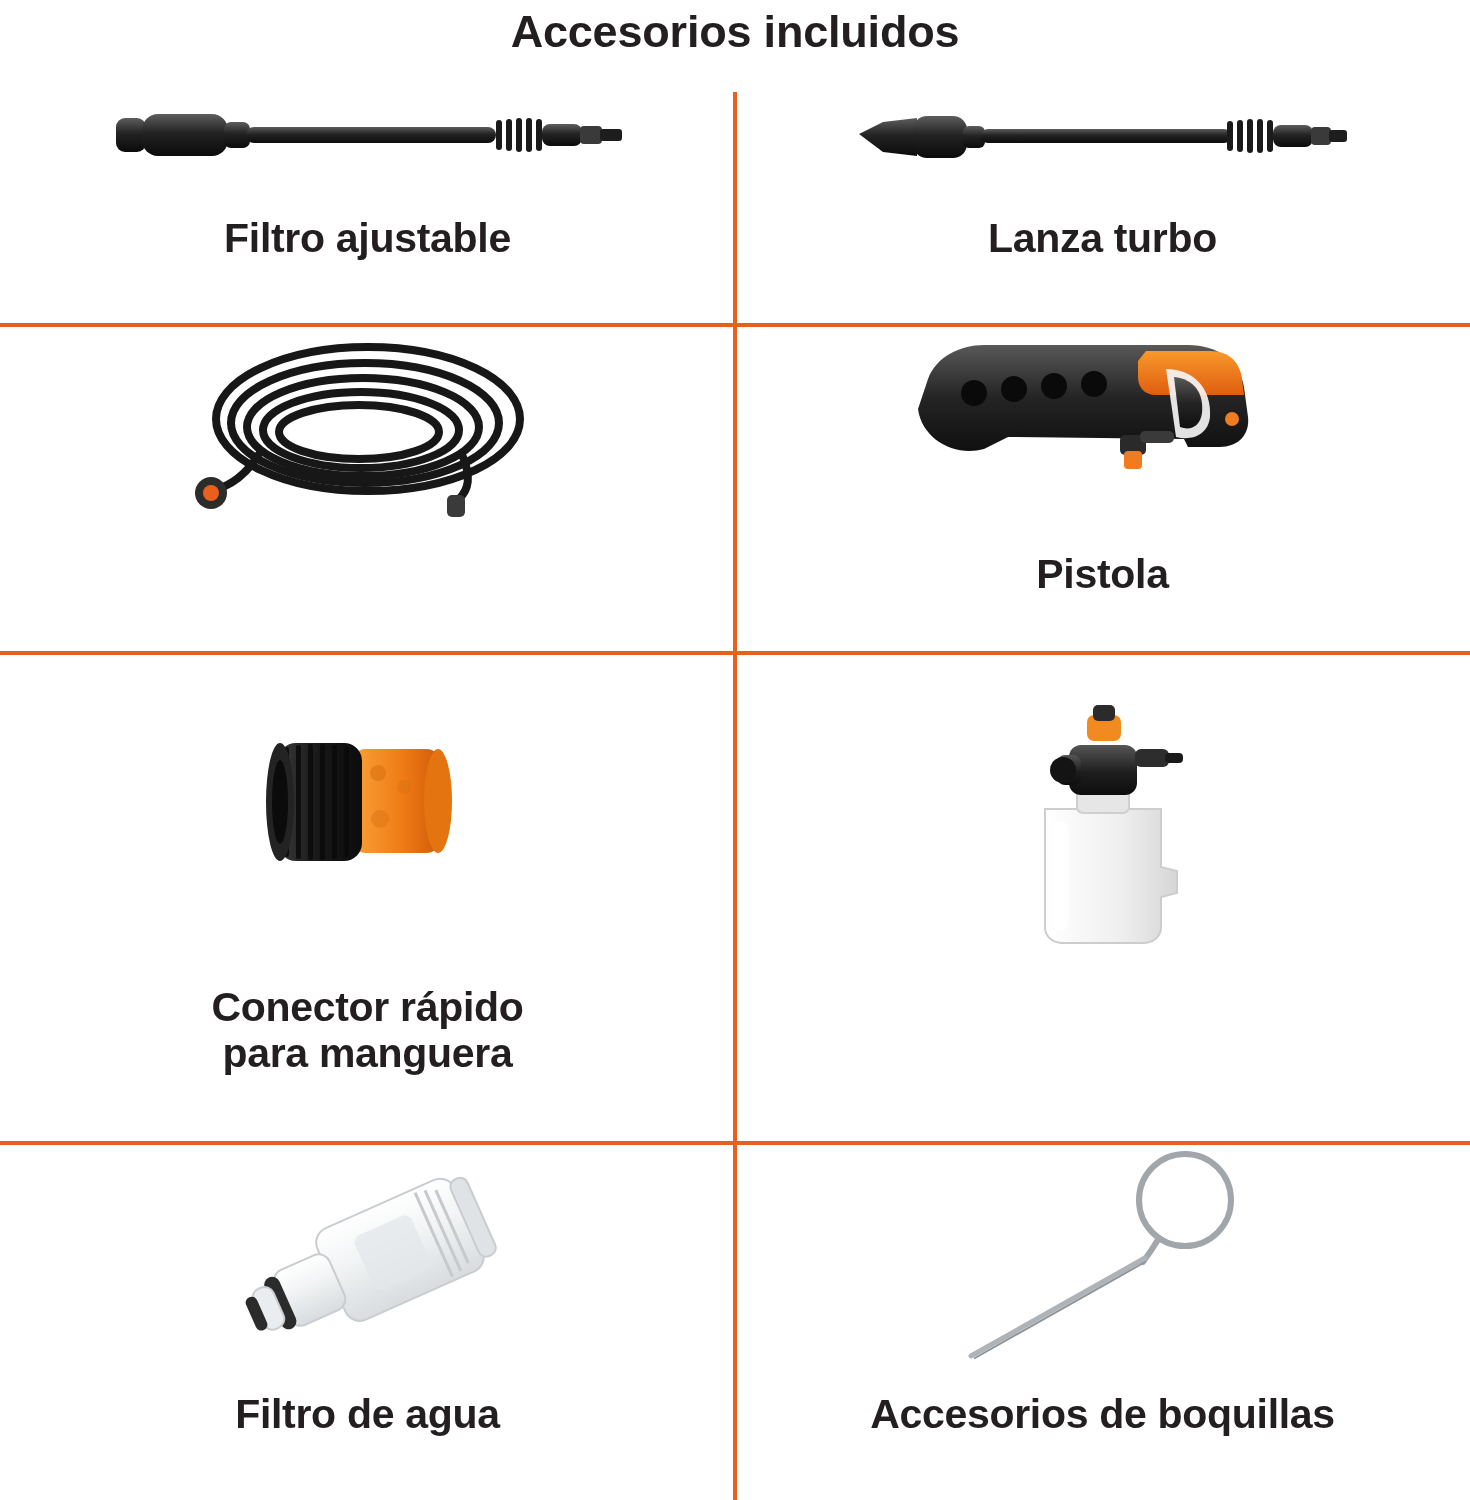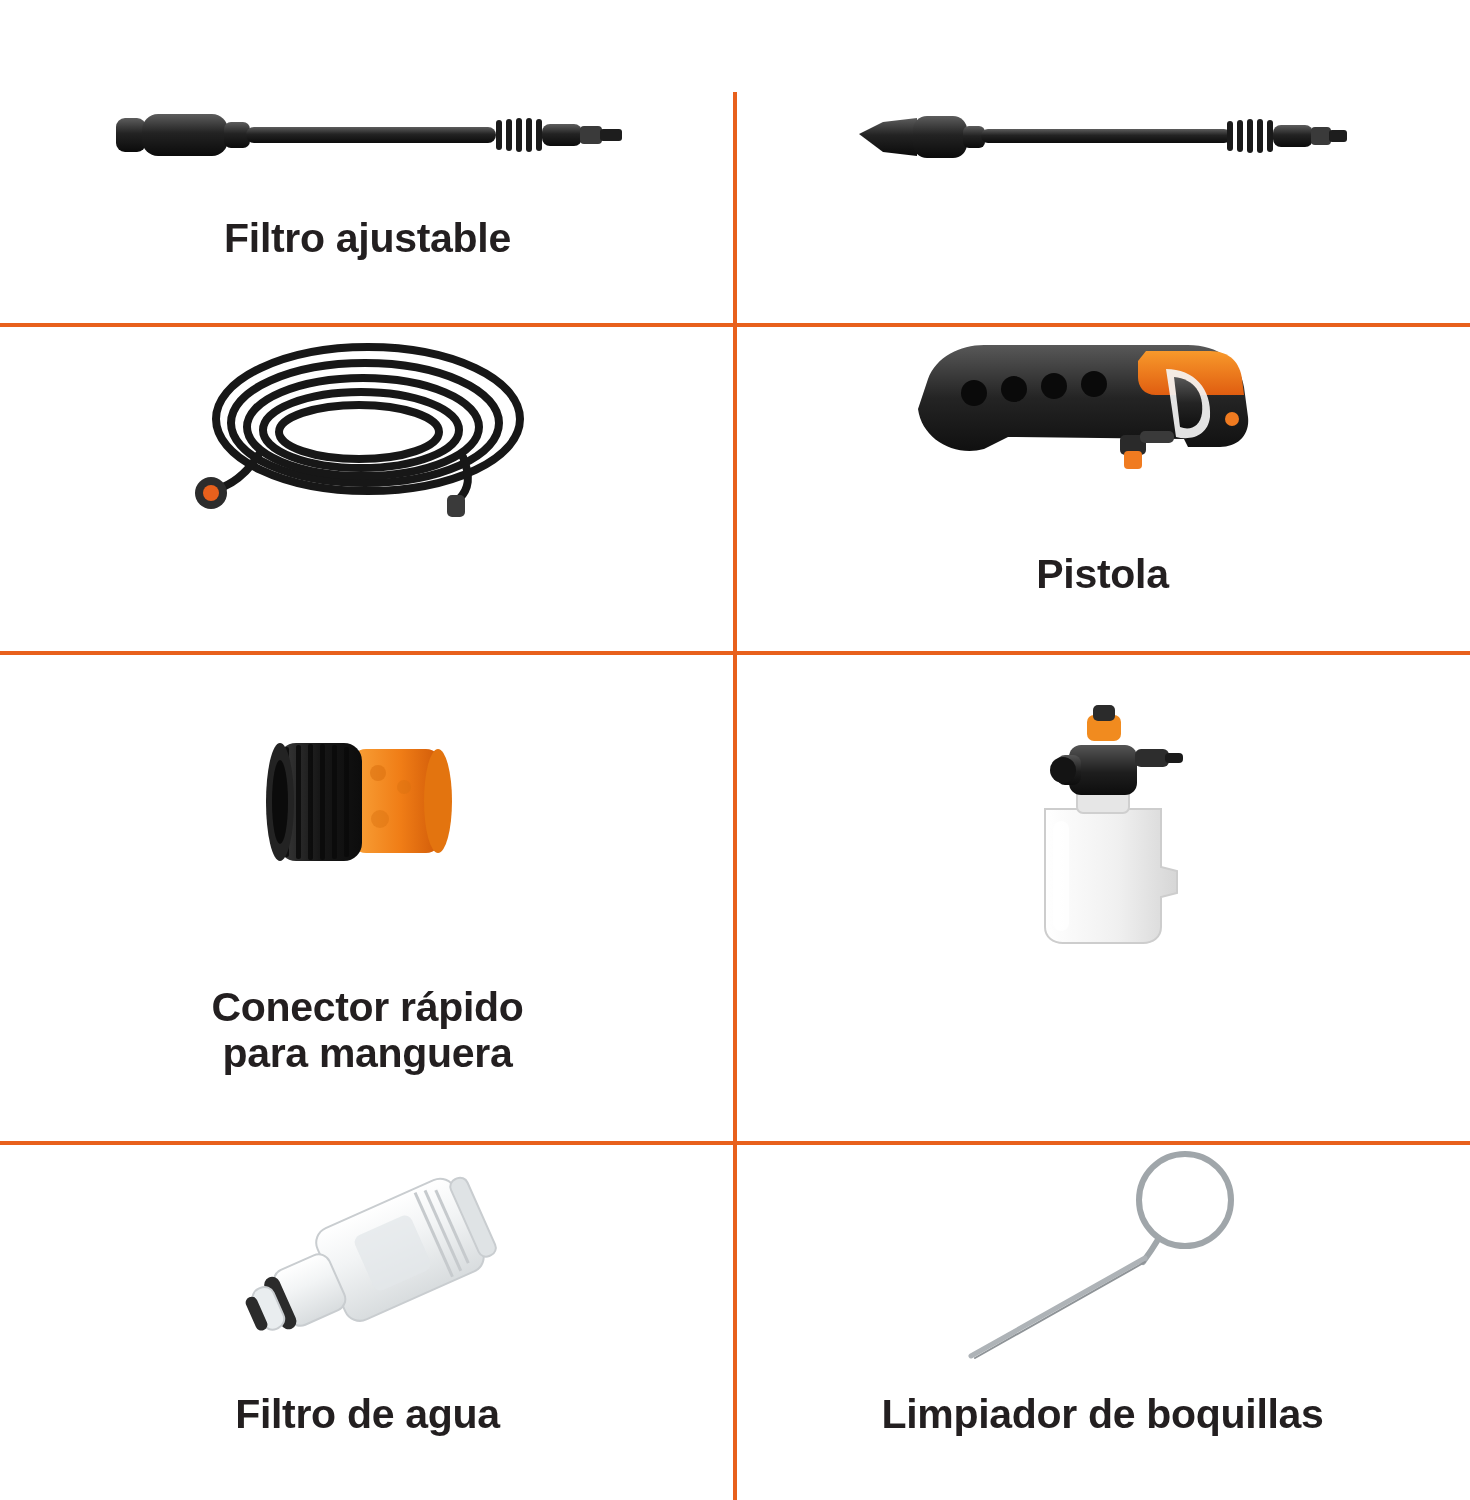--- a/index.html
+++ b/index.html
@@ -80,20 +80,21 @@
   }
 
   
   .lance-wrap { height: 120px; }
 </style>
 </head>
 <body>
 
 <div class="sheet">
 
+  <div class="title">Accesorios incluidos</div>
 
   <div class="sep-v" style="left:733px; top:92px; height:232px;"></div>
   <div class="sep-h" style="left:0; top:323px; width:1470px;"></div>
   <div class="sep-v" style="left:733px; top:325px; height:326px;"></div>
   <div class="sep-h" style="left:0; top:651px; width:1470px;"></div>
   <div class="sep-v" style="left:733px; top:653px; height:488px;"></div>
   <div class="sep-h" style="left:0; top:1141px; width:1470px;"></div>
   <div class="sep-v" style="left:733px; top:1143px; height:357px;"></div>
 
   <div class="grid">
@@ -153,20 +154,21 @@
             <rect x="384" y="38" width="6" height="32" rx="3"></rect>
             <rect x="394" y="37" width="6" height="34" rx="3"></rect>
             <rect x="404" y="37" width="6" height="34" rx="3"></rect>
             <rect x="414" y="38" width="6" height="32" rx="3"></rect>
           </g>
           <rect x="420" y="43" width="40" height="22" rx="8" fill="url(#lg2)"></rect>
           <rect x="458" y="45" width="20" height="18" rx="4" fill="#3a3a3a"></rect>
           <rect x="476" y="48" width="18" height="12" rx="3" fill="#1d1d1d"></rect>
         </svg>
       </div>
+      <div class="label" style="margin-top:20px;">Lanza turbo</div>
     </div>
 
     <div class="cell">
       <div class="art" style="height:215px;">
         <svg width="430" height="200" viewBox="0 0 430 200">
           <g fill="none" stroke="#171717" stroke-linecap="round">
             <ellipse cx="215" cy="88" rx="152" ry="72" stroke-width="8"></ellipse>
             <ellipse cx="212" cy="92" rx="134" ry="60" stroke-width="8"></ellipse>
             <ellipse cx="210" cy="96" rx="116" ry="49" stroke-width="8"></ellipse>
             <ellipse cx="208" cy="99" rx="98" ry="38" stroke-width="8"></ellipse>
@@ -337,17 +339,17 @@
         <svg width="380" height="240" viewBox="0 0 380 240">
 
           <circle cx="272" cy="56" r="46" fill="none" stroke="#a0a6aa" stroke-width="6"></circle>
 
           <path d="M246 94 C240 104 236 110 230 118" fill="none" stroke="#a0a6aa" stroke-width="6" stroke-linecap="round"></path>
 
           <line x1="232" y1="114" x2="58" y2="212" stroke="#aeb3b7" stroke-width="5" stroke-linecap="round"></line>
           <line x1="232" y1="118" x2="62" y2="214" stroke="#8f9498" stroke-width="2" stroke-linecap="round"></line>
         </svg>
       </div>
-      <div class="label" style="margin-top:6px;">Limpiador de boquillas</div>
+      <div class="label" style="margin-top:6px;">Accesorios de boquillas</div>
     </div>
 
   </div>
 </div>
 
 </body></html>

